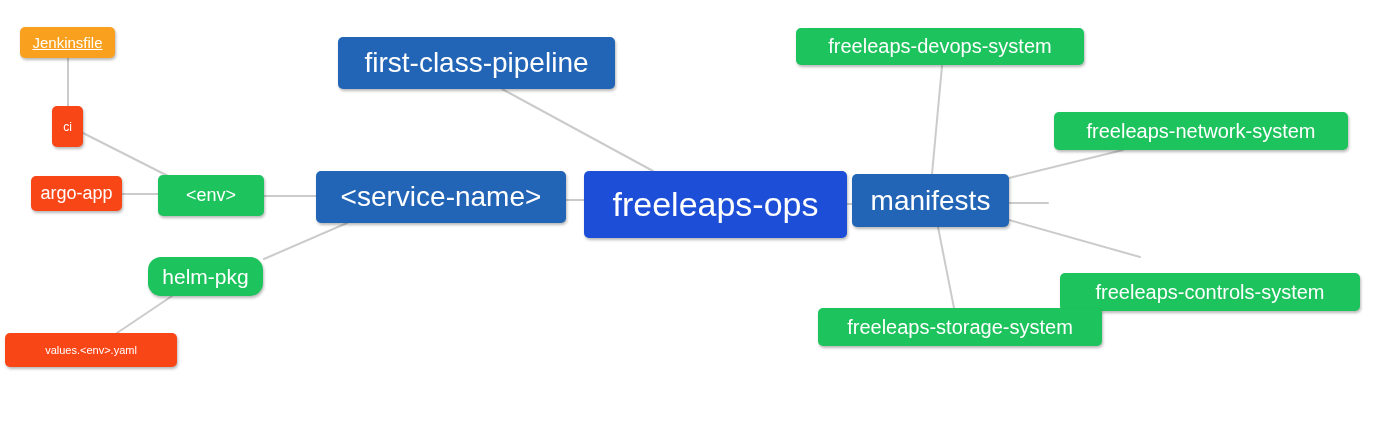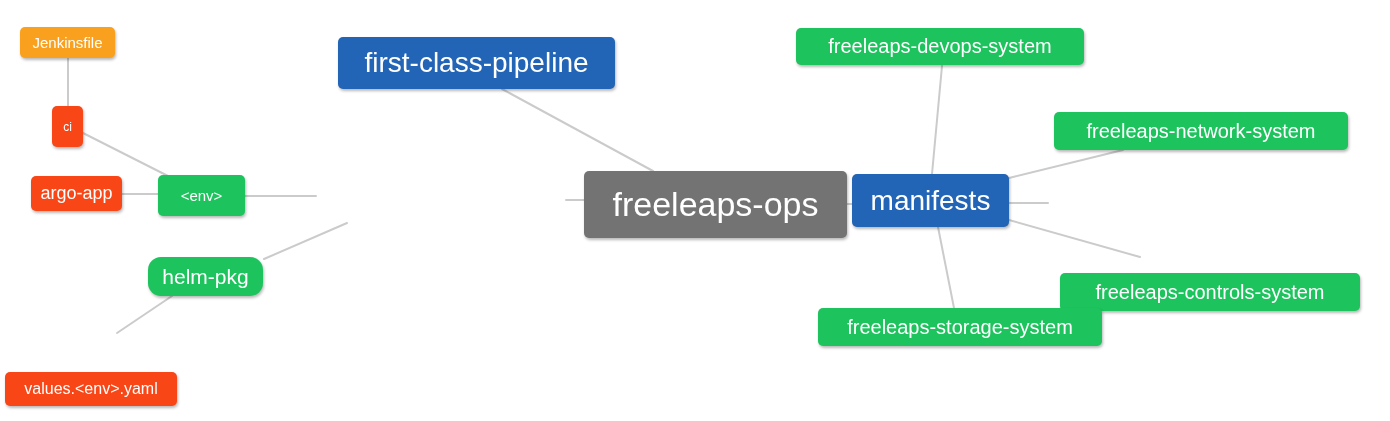--- a/index.html
+++ b/index.html
@@ -28,34 +28,34 @@
     align-items: center;
     justify-content: center;
     box-sizing: border-box;
     color: #ffffff;
     white-space: nowrap;
     border-radius: 5px;
     box-shadow: 1px 2px 3px rgba(0,0,0,0.28);
     cursor: pointer;
     user-select: none;
   }
-  .c-orange { background: #f9a11f; }
+  .c-orange { background: #f9a11f; text-decoration: underline; }
   .c-red    { background: #f84617; }
   .c-green  { background: #1dc35c; }
   .c-blue   { background: #2264b6; }
-  .c-dark   { background: #737373; }
+  .c-dark   { background: #1d4ed8; }
 
   .n-jenkinsfile { left: 20px;  top: 27px;  width: 95px;  height: 31px; font-size: 15px; }
   .n-ci          { left: 52px;  top: 106px; width: 31px;  height: 41px; font-size: 12px; }
   .n-argo-app    { left: 31px;  top: 176px; width: 91px;  height: 35px; font-size: 18px; }
-  .n-env         { left: 158px; top: 175px; width: 87px;  height: 41px; font-size: 15px; }
+  .n-env         { left: 158px; top: 175px; width: 106px;  height: 41px; font-size: 18px; }
   .n-fcp         { left: 314px; top: 37px;  width: 277px; height: 52px; font-size: 28px; margin-left: 24px; }
   .n-service     { left: 316px; top: 171px; width: 250px; height: 52px; font-size: 28px; }
   .n-helm-pkg    { left: 148px; top: 257px; width: 115px; height: 39px; font-size: 21px; border-radius: 13px; }
-  .n-values      { left: 5px;   top: 333px; width: 172px; height: 34px; font-size: 16px; margin-top: 39px; }
+  .n-values      { left: 5px;   top: 333px; width: 172px; height: 34px; font-size: 11px; }
   .n-root        { left: 584px; top: 171px; width: 263px; height: 67px; font-size: 34px; }
   .n-manifests   { left: 852px; top: 174px; width: 157px; height: 53px; font-size: 28px; }
   .n-devops      { left: 796px; top: 28px;  width: 288px; height: 37px; font-size: 20px; }
   .n-network     { left: 1054px;top: 112px; width: 294px; height: 38px; font-size: 20px; }
   .n-monitoring  { left: 1048px;top: 185px; width: 330px; height: 38px; font-size: 20px; }
   .n-controls    { left: 1060px;top: 257px; width: 300px; height: 38px; font-size: 20px; margin-top: 16px; }
   .n-storage     { left: 818px; top: 308px; width: 284px; height: 38px; font-size: 20px; }
 </style>
 </head>
 <body>
@@ -77,20 +77,21 @@
     <line x1="1009" y1="203" x2="1048" y2="203"></line>
     <line x1="1009" y1="220" x2="1140" y2="257"></line>
     <line x1="938" y1="227" x2="954" y2="308"></line>
   </svg>
 
   <div class="node c-orange n-jenkinsfile">Jenkinsfile</div>
   <div class="node c-red    n-ci">ci</div>
   <div class="node c-red    n-argo-app">argo-app</div>
   <div class="node c-green  n-env">&lt;env&gt;</div>
   <div class="node c-blue   n-fcp">first-class-pipeline</div>
+  <div class="node c-blue   n-service">&lt;service-name&gt;</div>
   <div class="node c-green  n-helm-pkg">helm-pkg</div>
   <div class="node c-red    n-values">values.&lt;env&gt;.yaml</div>
   <div class="node c-dark   n-root">freeleaps-ops</div>
   <div class="node c-blue   n-manifests">manifests</div>
   <div class="node c-green  n-devops">freeleaps-devops-system</div>
   <div class="node c-green  n-network">freeleaps-network-system</div>
   <div class="node c-green  n-controls">freeleaps-controls-system</div>
   <div class="node c-green  n-storage">freeleaps-storage-system</div>
 
 </div>

